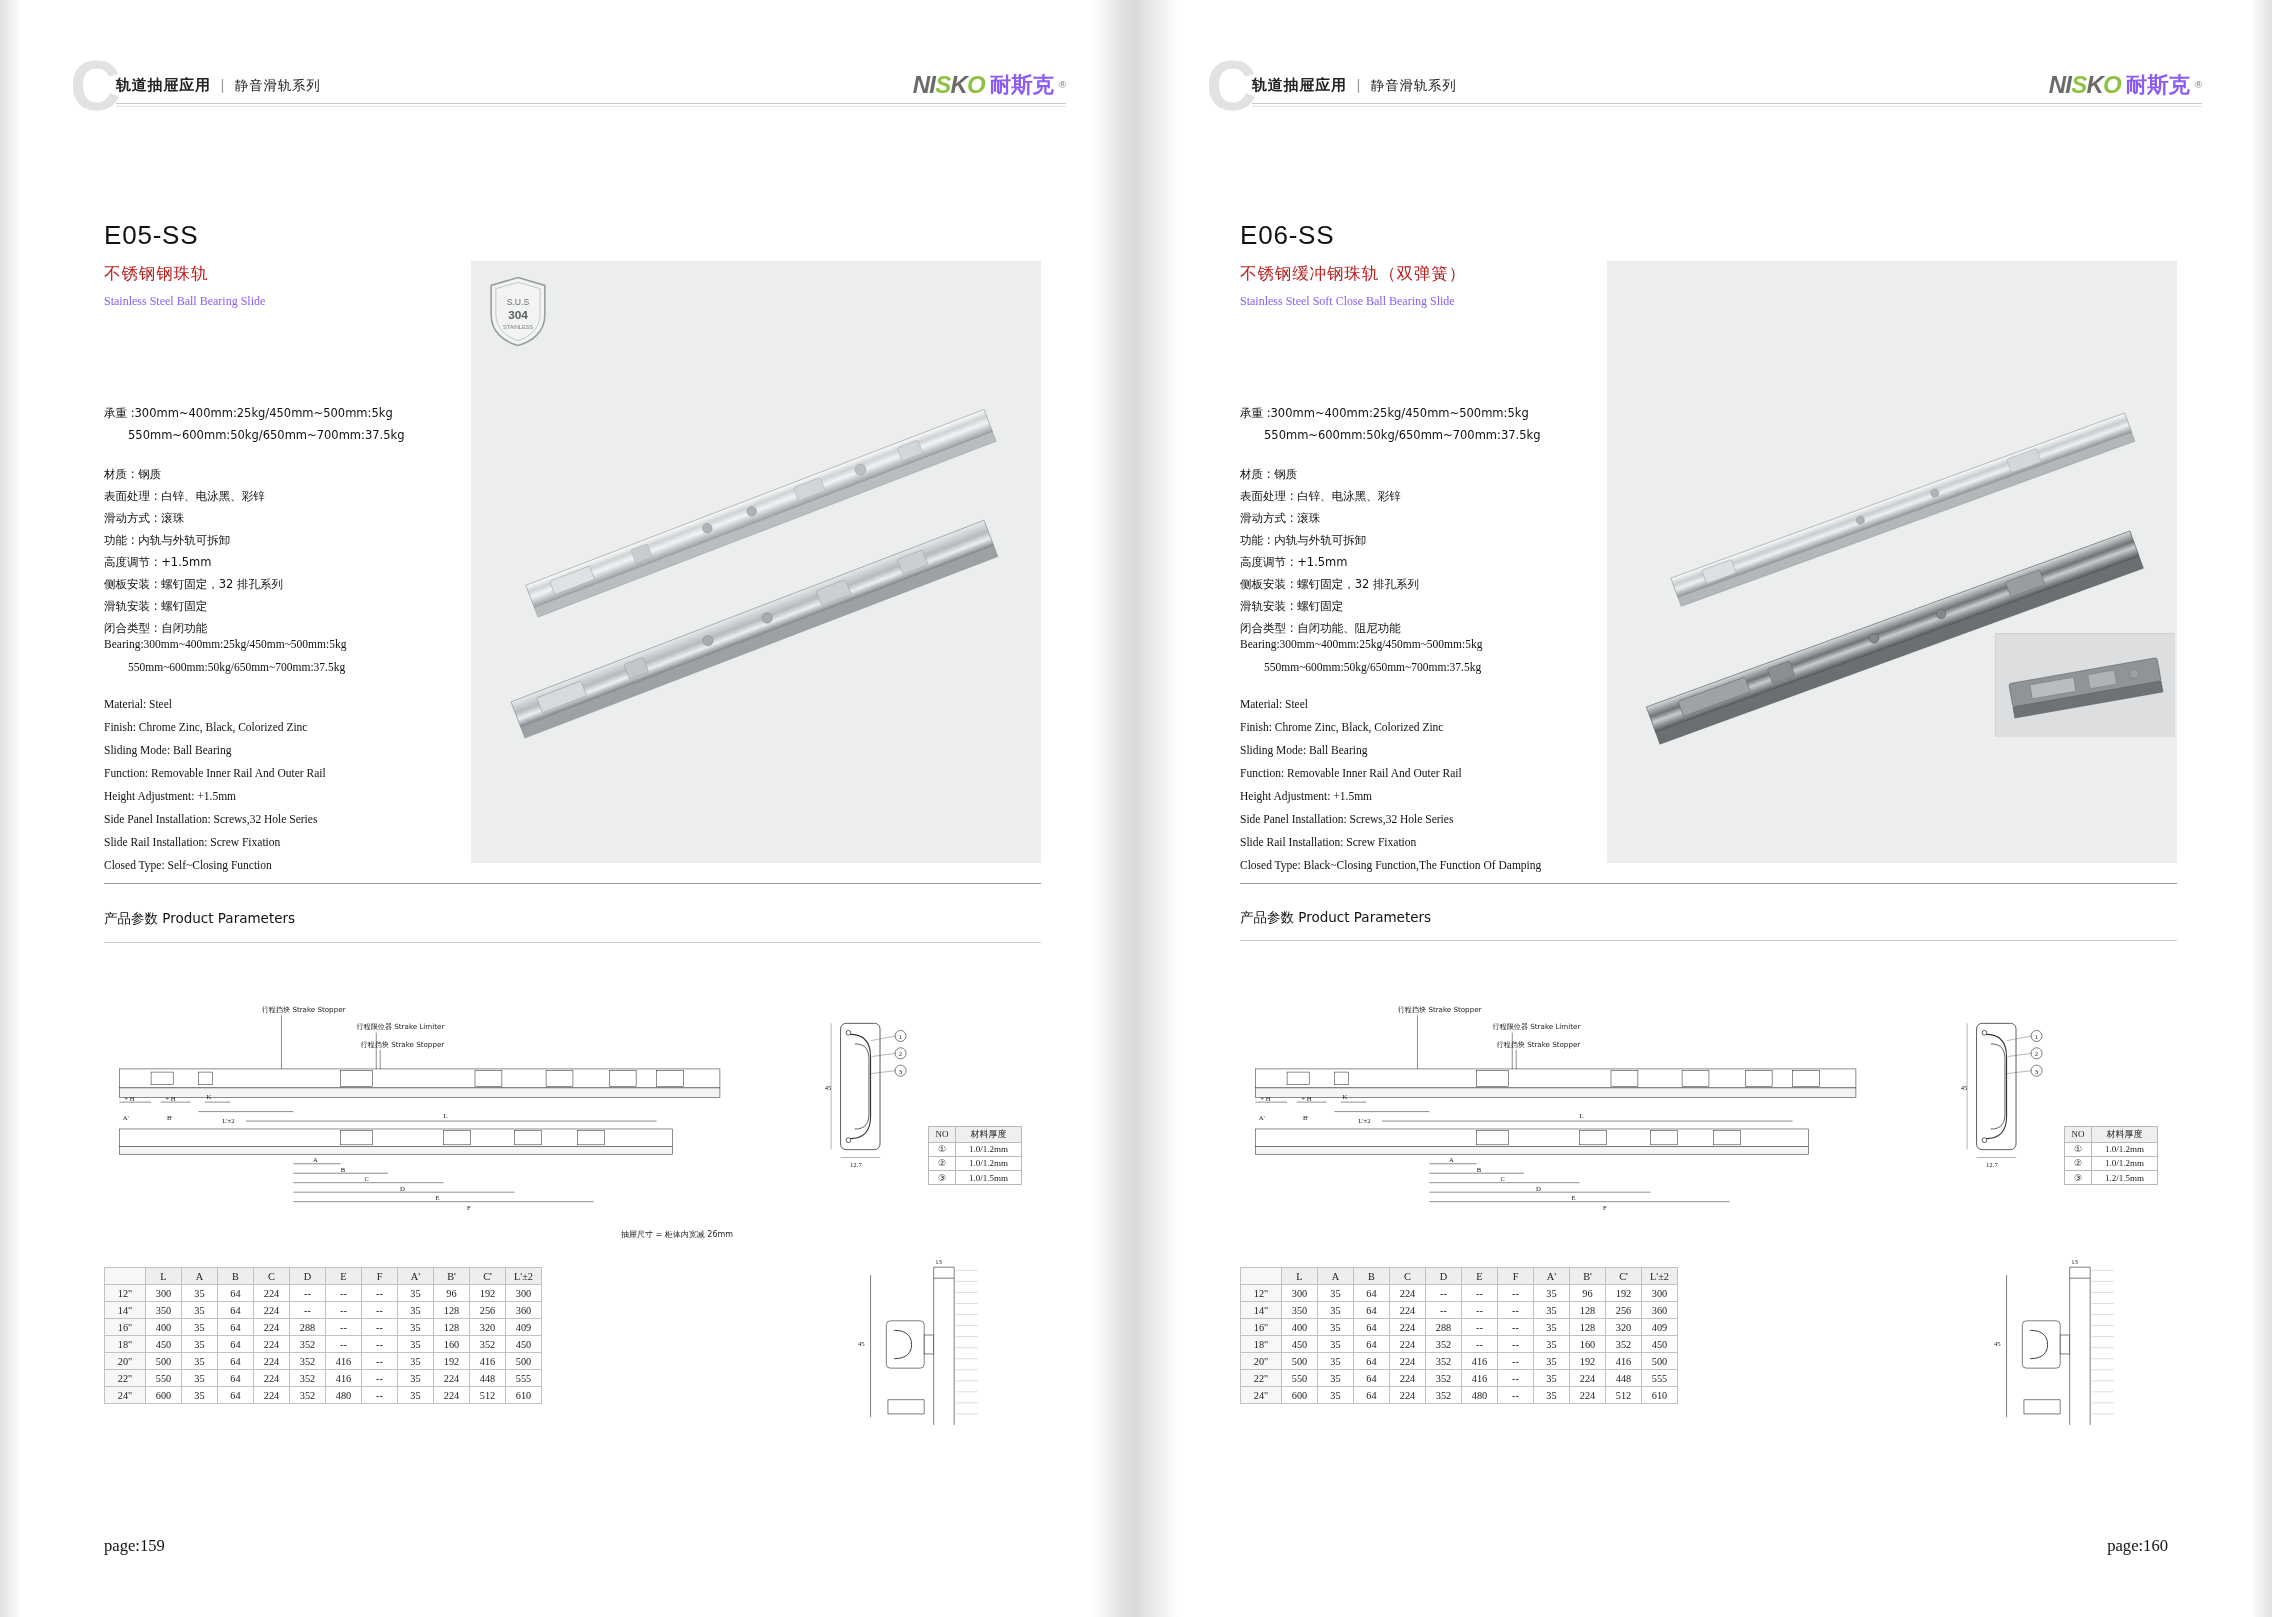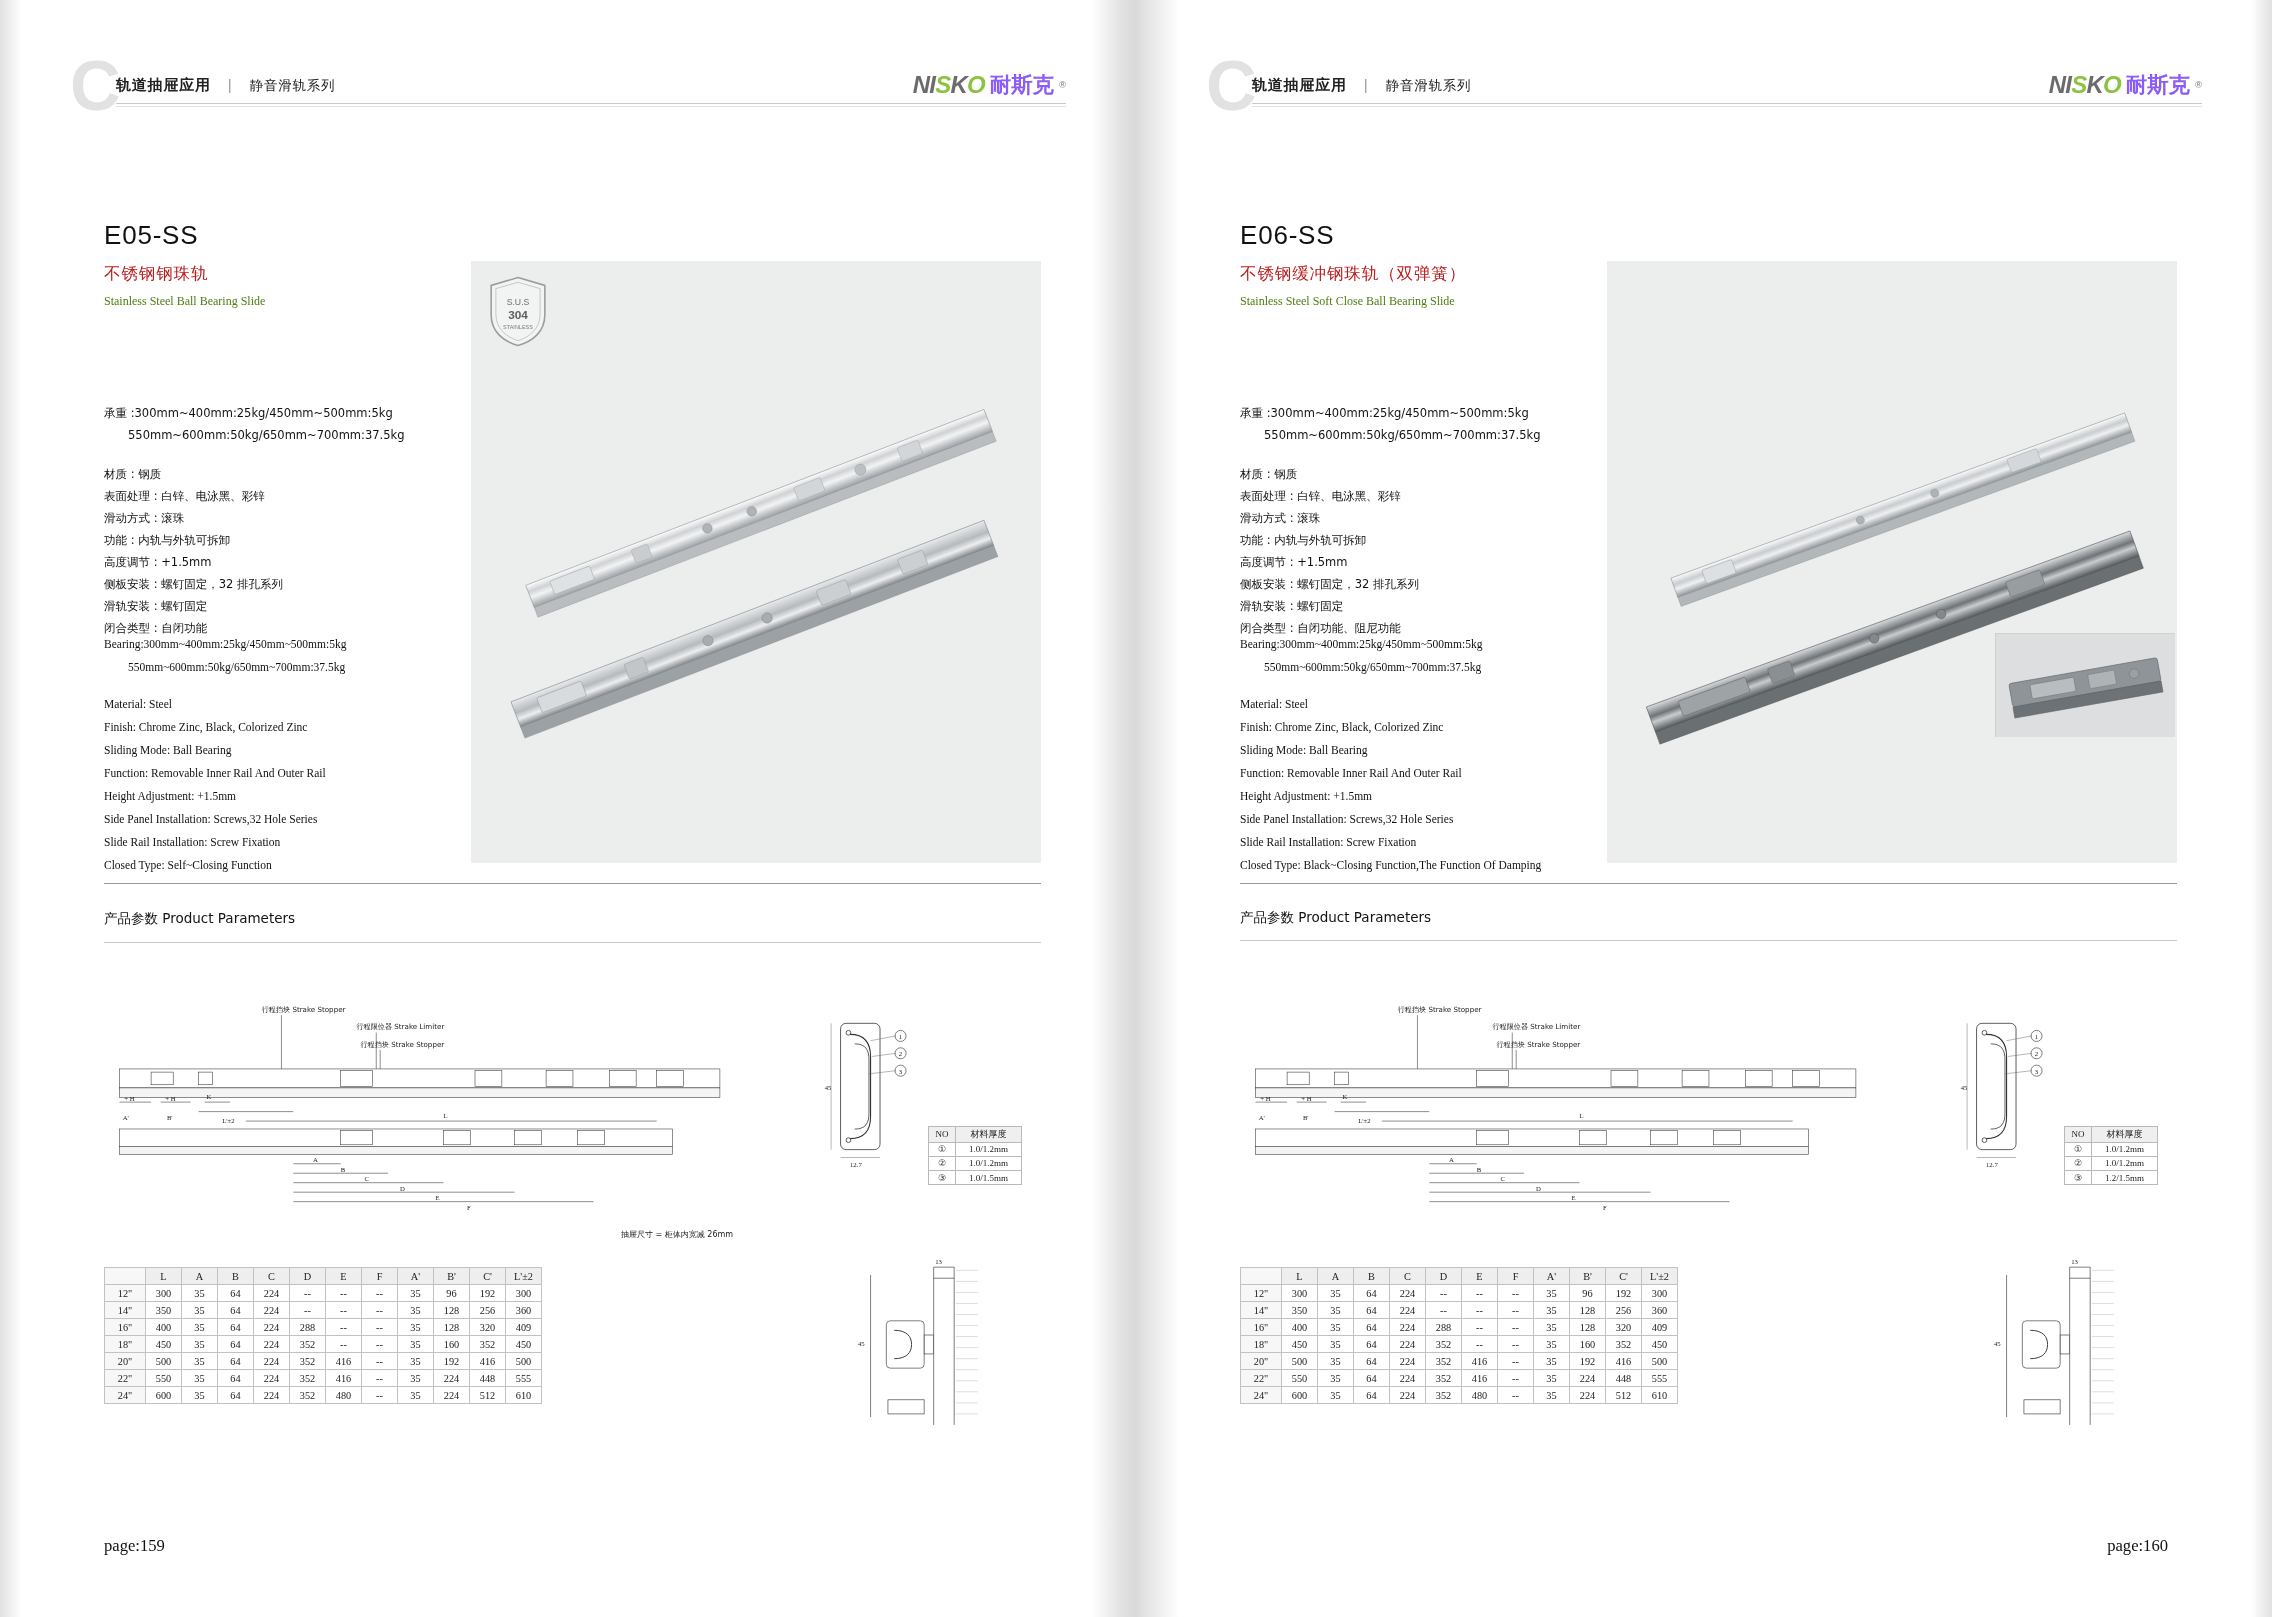--- a/index.html
+++ b/index.html
@@ -22,38 +22,38 @@
   }
   .outer-shadow-l { position:absolute; top:0; left:0; width:20.6px; height:1618px;
     background: linear-gradient(to right, rgba(0,0,0,0.12), rgba(0,0,0,0)); z-index:40; pointer-events:none;}
   .outer-shadow-r { position:absolute; top:0; right:0; width:20.6px; height:1618px;
     background: linear-gradient(to left, rgba(0,0,0,0.12), rgba(0,0,0,0)); z-index:40; pointer-events:none;}
 
   
   .hdr { position:absolute; top:62px; left:70px; right:70px; height:55px; }
   .hdr-c { position:absolute; left:0; top:-11px; font-family:"Liberation Sans", sans-serif;
     font-size:70px; font-weight:700; color:#e2e2e2; line-height:1; letter-spacing:-3.2px;}
-  .hdr-title { position:absolute; left:46px; top:14.2px; font-family:Liberation Mono, monospace;
+  .hdr-title { position:absolute; left:46px; top:14.2px; font-family:Liberation Sans, sans-serif;
     font-size:15px; font-weight:700; color:#222; letter-spacing:0.8px; }
   .hdr-rule { position:absolute; left:46px; right:0; top:41px; height:0.8px; background:#c9c9c9; }
   .hdr-rule2 { position:absolute; left:46px; right:0; top:44px; height:0.8px; background:#e3e3e3; }
   .logo { position:absolute; right:0; top:8px; display:flex; align-items:center; gap:5px;
      font-family:"Liberation Sans", sans-serif; }
   .logo .mark { font-size:24px; font-weight:700; color:#6b6b6b; letter-spacing:-0.8px; font-style:italic;}
   .logo .mark .oc { color:#8bc23f; }
   .logo .cn { font-size:21.4px; font-weight:700; color:#8b5cf6; letter-spacing:0px; }
   .logo .tm { font-size:9.5px; color:#777; vertical-align:super;}
 
   
   .model { position:absolute; left:104px; top:220px; font-family:"Liberation Sans", sans-serif;
     font-size:26px; font-weight:400; color:#111; letter-spacing:0.8px; }
   .model-cn { position:absolute; left:104px; top:263px; font-family:"DejaVu Sans", sans-serif;
     font-size:16.6px; color:#b91c1c; letter-spacing:0.8px;}
   .model-en { position:absolute; left:104px; top:294px; font-family:"Liberation Serif", serif;
-    font-size:12px; color:#4d7c0f; }
+    font-size:12px; color:#8b5cf6; }
 
   
   .sus { position:absolute; left:471px; top:261px; width:60px; height:73px; }
   .sus svg { width:60px; height:73px; display:block; }
 
   
   .spec { position:absolute; left:104px; font-family:"DejaVu Sans", sans-serif;
     font-size:11.5px; color:#111; line-height:1.0; }
   .spec div { margin-bottom:0; }
   .spec-cn-line { height:22px; }

